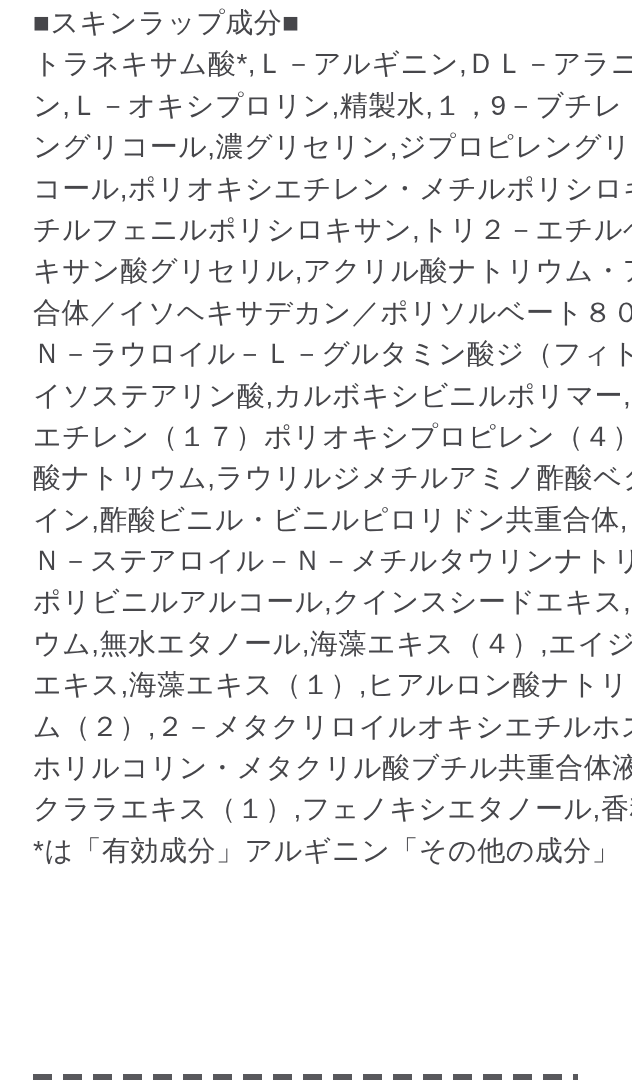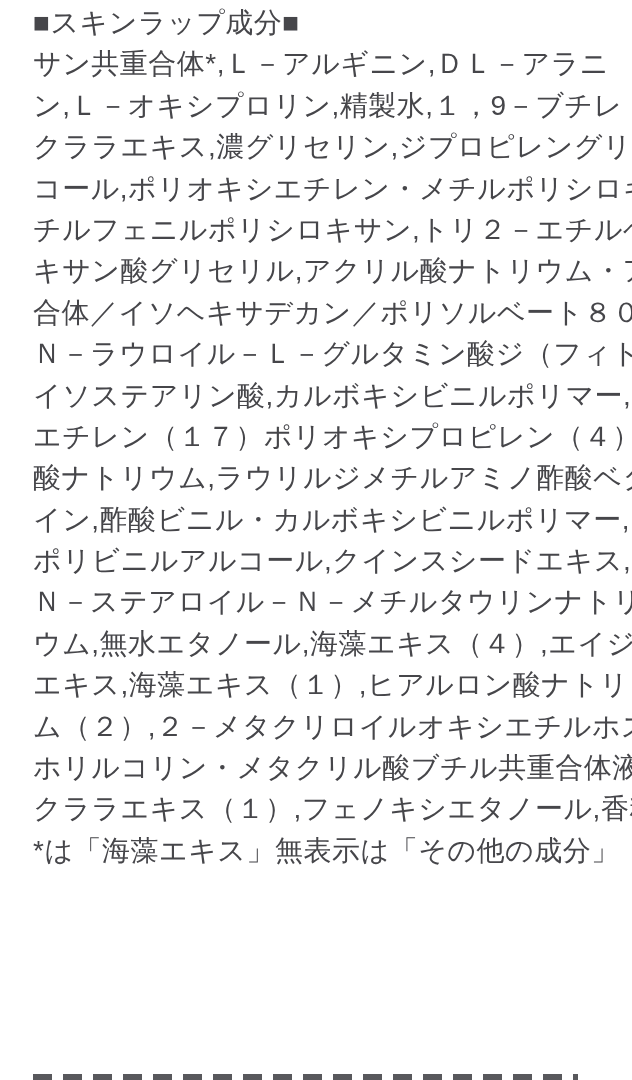--- a/index.html
+++ b/index.html
@@ -46,37 +46,37 @@
     opacity: 0.9;
   }
 </style>
 </head>
 <body>
 
 <div class="page">
   <div class="title-line">■スキンラップ成分■</div>
 
   <div>
-      <div class="text-line">サン共重合体*,Ｌ－アルギニン,ＤＬ－アラニ</div>
+      <div class="text-line">トラネキサム酸*,Ｌ－アルギニン,ＤＬ－アラニ</div>
       <div class="text-line">ン,Ｌ－オキシプロリン,精製水,１，9－ブチレ</div>
-      <div class="text-line">クララエキス,濃グリセリン,ジプロピレングリ</div>
+      <div class="text-line">ングリコール,濃グリセリン,ジプロピレングリ</div>
       <div class="text-line">コール,ポリオキシエチレン・メチルポリシロキ</div>
       <div class="text-line">チルフェニルポリシロキサン,トリ２－エチルヘ</div>
       <div class="text-line">キサン酸グリセリル,アクリル酸ナトリウム・ア</div>
       <div class="text-line">合体／イソヘキサデカン／ポリソルベート８０,</div>
       <div class="text-line">Ｎ－ラウロイル－Ｌ－グルタミン酸ジ（フィト</div>
       <div class="text-line">イソステアリン酸,カルボキシビニルポリマー,</div>
       <div class="text-line">エチレン（１７）ポリオキシプロピレン（４）ジ</div>
       <div class="text-line">酸ナトリウム,ラウリルジメチルアミノ酢酸ベタ</div>
-      <div class="text-line">イン,酢酸ビニル・カルボキシビニルポリマー,</div>
+      <div class="text-line">イン,酢酸ビニル・ビニルピロリドン共重合体,</div>
+      <div class="text-line">Ｎ－ステアロイル－Ｎ－メチルタウリンナトリ</div>
       <div class="text-line">ポリビニルアルコール,クインスシードエキス,</div>
-      <div class="text-line">Ｎ－ステアロイル－Ｎ－メチルタウリンナトリ</div>
       <div class="text-line">ウム,無水エタノール,海藻エキス（４）,エイジツ</div>
       <div class="text-line">エキス,海藻エキス（１）,ヒアルロン酸ナトリウ</div>
       <div class="text-line">ム（２）,２－メタクリロイルオキシエチルホス</div>
       <div class="text-line">ホリルコリン・メタクリル酸ブチル共重合体液,</div>
       <div class="text-line">クララエキス（１）,フェノキシエタノール,香料</div>
     </div>
 
-  <div class="note-line">*は「海藻エキス」無表示は「その他の成分」</div>
+  <div class="note-line">*は「有効成分」アルギニン「その他の成分」</div>
 
   <div class="clipped-line"></div>
 </div>
 
 </body></html>

